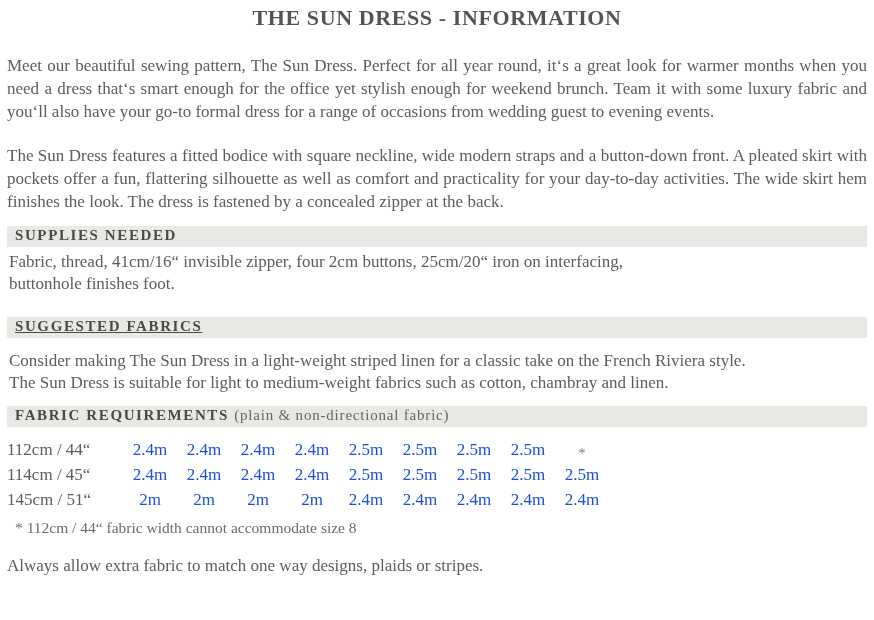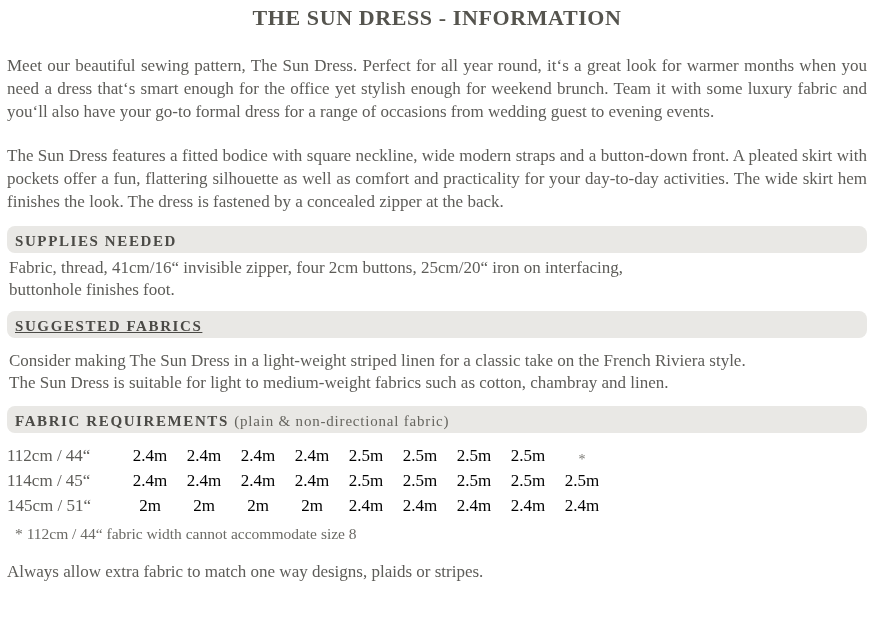--- a/index.html
+++ b/index.html
@@ -1,15 +1,15 @@
 <!DOCTYPE html>
 <html><head>
 <meta charset="utf-8">
 <style>
-  * { box-sizing: border-box; border-radius: 8px; }
+  * { box-sizing: border-box; }
   html, body {
     margin: 0; padding: 0;
     width: 874px; height: 620px;
     background: #ffffff;
     font-family: "Liberation Serif", "DejaVu Serif", serif;
   }
   .page {
     width: 874px; height: 620px;
     padding: 5px 7px 0 7px;
     overflow: hidden;
@@ -25,52 +25,52 @@
   .para {
     font-size: 17px;
     line-height: 23px;
     color: #5d5c58;
     text-align: justify;
     margin: 0 0 21px 0;
   }
   .para.second { margin-bottom: 13px; }
   .section-bar {
     background: #e9e8e5;
-    padding: 6px 8px 3px 8px;
+    padding: 0 8px 3px 8px;
     font-size: 15px;
     line-height: 18px;
     letter-spacing: 1.6px;
     color: #4b4a46;
   }
   .bar-title { font-weight: bold; }
   .bar-subtitle {
     font-weight: normal;
     letter-spacing: 0.8px;
     color: #66655f;
   }
   .section-bar.supplies   { margin-bottom: 4px; }
   .section-bar.fabrics    { margin-bottom: 12px; text-decoration: underline; }
   .section-bar.requirements { margin-bottom: 10px; }
   .section-text {
     font-size: 17px;
     line-height: 22px;
     color: #5d5c58;
     padding-left: 2px;
   }
-  .section-text.supplies { margin-bottom: 10px; }
+  .section-text.supplies { margin-bottom: 22px; }
   .section-text.fabrics  { margin-bottom: 12px; }
   .req-table {
     border-collapse: collapse;
     margin: 0 0 6px 0;
   }
   .req-table td {
     padding: 0;
     height: 25px;
     font-size: 17px;
-    color: #000000;
+    color: #1d4ed8;
     white-space: nowrap;
     vertical-align: middle;
   }
   .req-table td.row-label {
     width: 116px;
     text-align: left;
     color: #5d5c58;
   }
   .req-table td.val {
     width: 54px;

